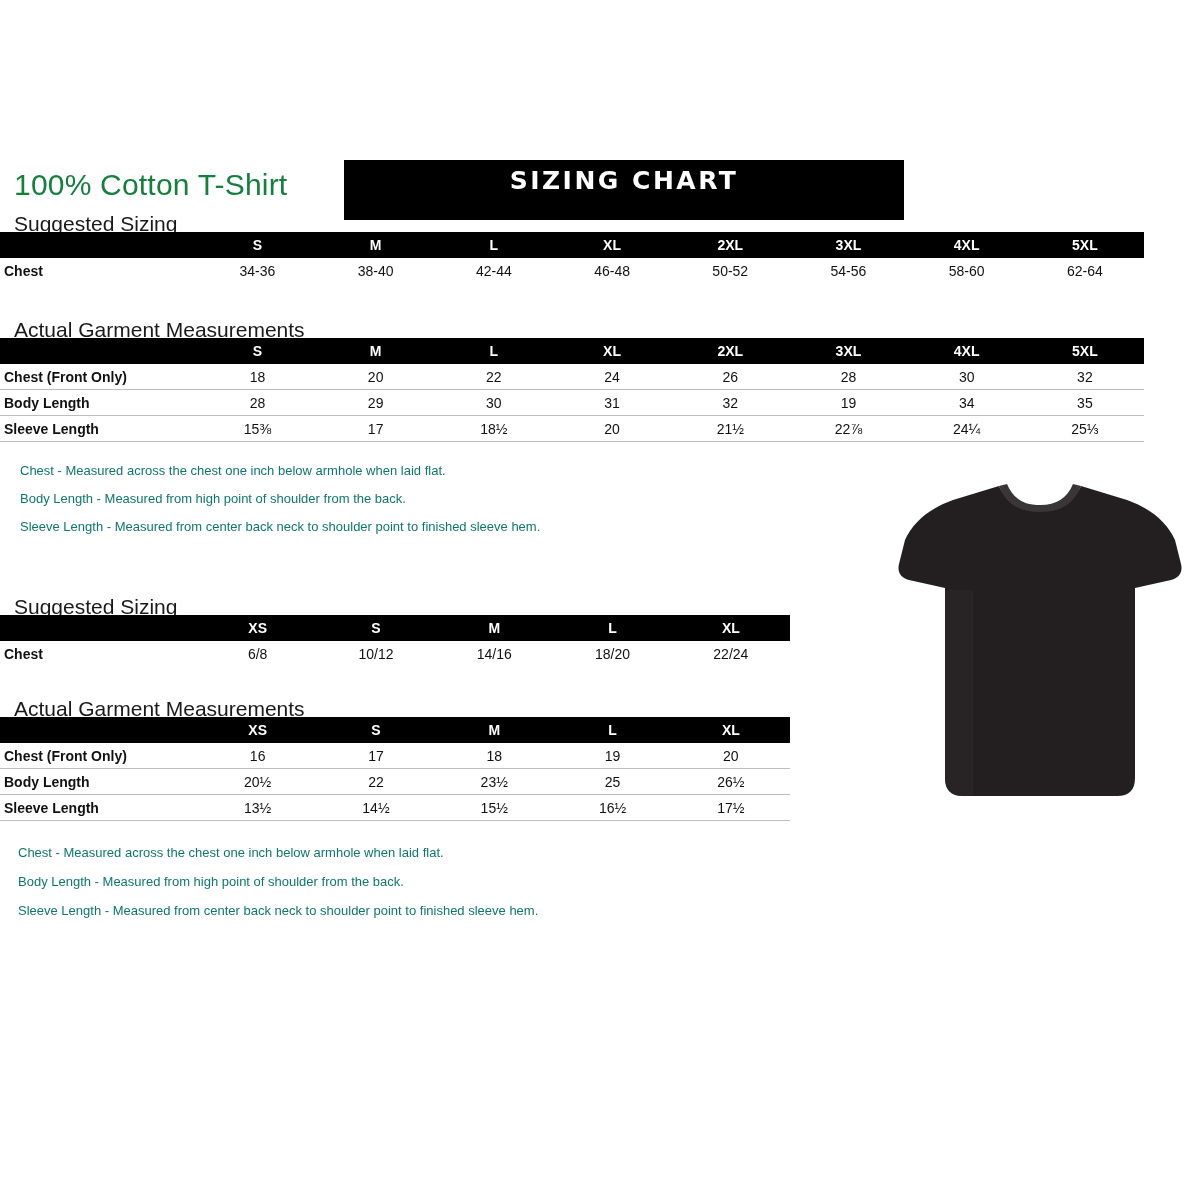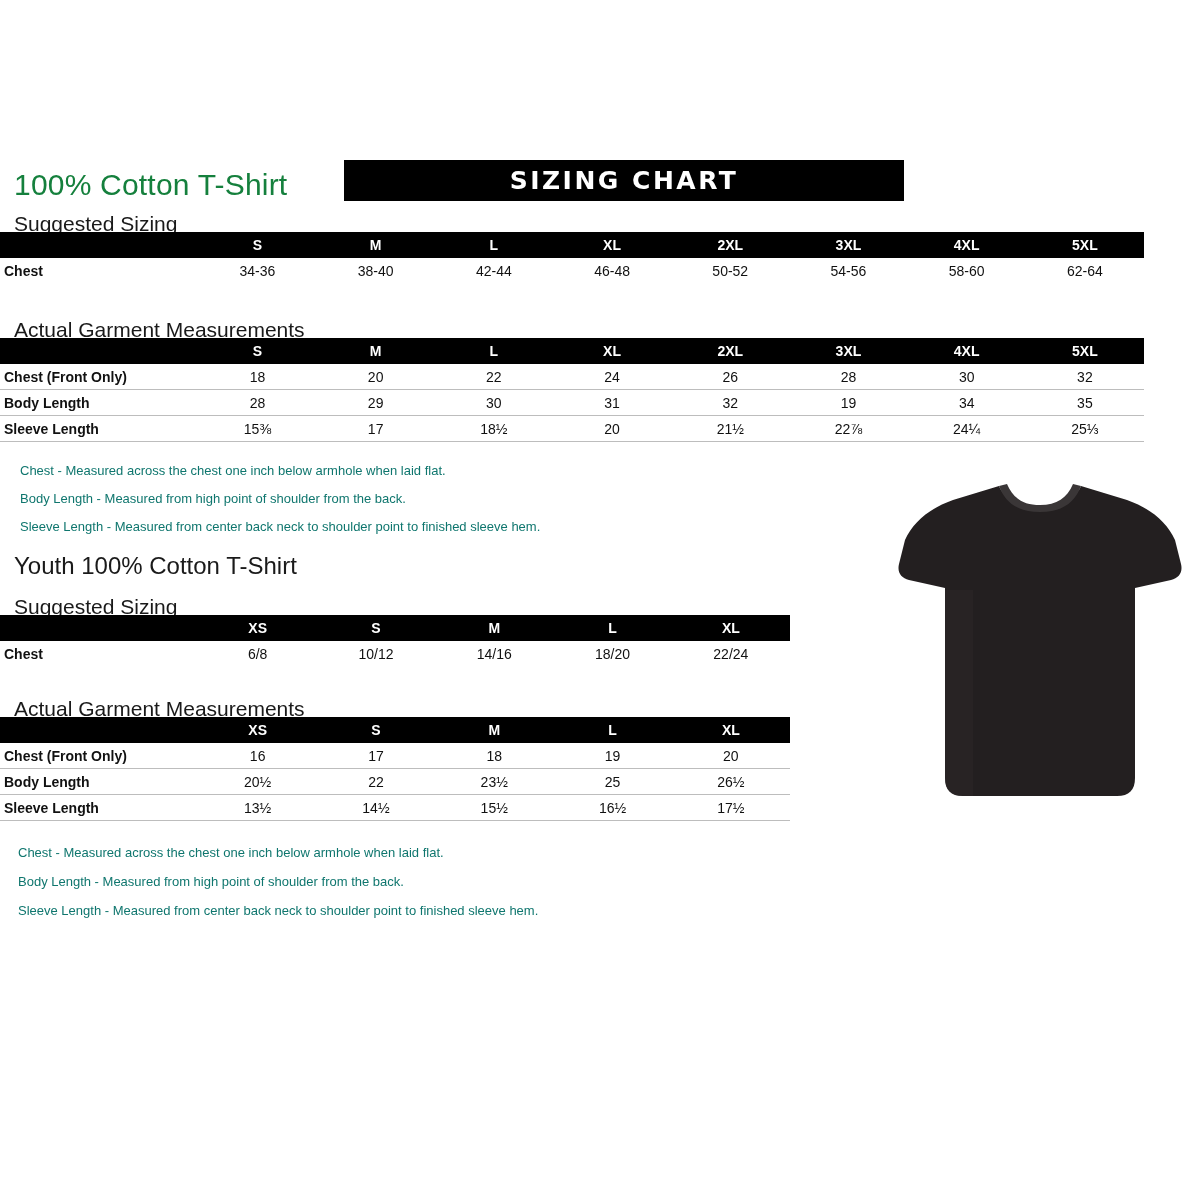--- a/index.html
+++ b/index.html
@@ -28,21 +28,21 @@
     font-size: 30px;
     font-weight: 400;
     letter-spacing: 0.2px;
     color: #15803d;
     white-space: nowrap;
     margin-top: 6px;
   }
   .sizing-banner {
     position: absolute;
     left: 344px; top: 160px;
-    width: 560px; height: 41px;
+    width: 560px; height: 60px;
     background: #000000;
   }
   .sizing-banner span {
     display: block;
     text-align: center;
     color: #ffffff;
     font-size: 25px;
     font-weight: 700;
     letter-spacing: 2.5px;
     line-height: 42px;
@@ -234,21 +234,20 @@
         <td>24¼</td>
         <td>25⅓</td>
       </tr>
     </tbody>
   </table>
 
   <div class="note" style="left:20px; top:463px;">Chest - Measured across the chest one inch below armhole when laid flat.</div>
   <div class="note" style="left:20px; top:491px;">Body Length - Measured from high point of shoulder from the back.</div>
   <div class="note" style="left:20px; top:519px;">Sleeve Length - Measured from center back neck to shoulder point to finished sleeve hem.</div>
 
-  <div class="youth-title">Youth 100% Cotton T-Shirt</div>
 
   <div class="sub-label" style="left:14px; top:595px;">Suggested Sizing</div>
 
   <table class="tbl noborder" style="left:0px; top:615px; width:790px;">
     <colgroup>
       <col style="width:198px">
         <col style="width:118px">
         <col style="width:118px">
       <col style="width:118px">
         <col style="width:118px">

